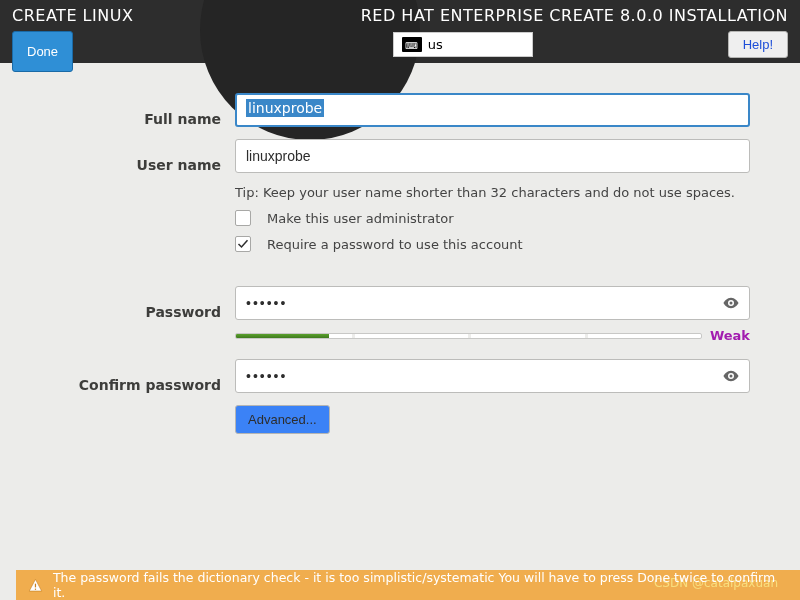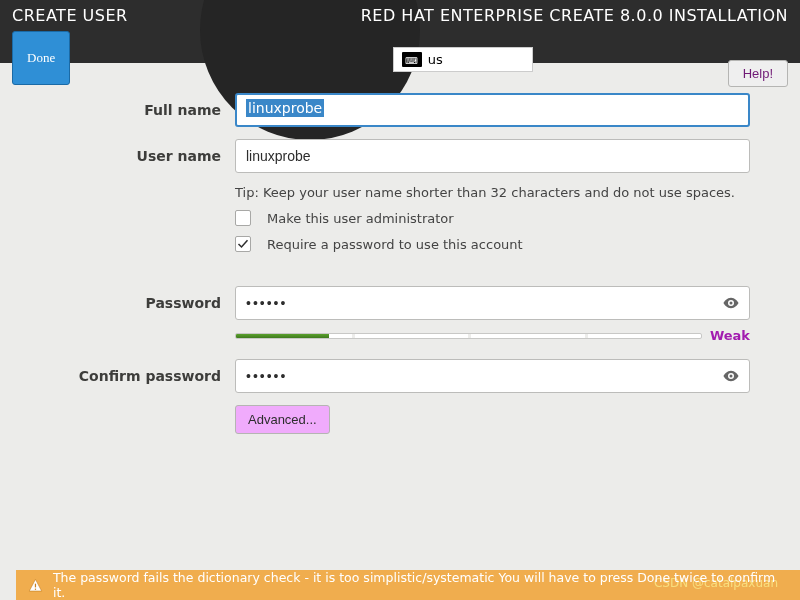--- a/index.html
+++ b/index.html
@@ -34,33 +34,31 @@
 }
 .top-left .title { margin-bottom: 6px; }
 .top-right { text-align: right; }
 .top-right .title { margin-bottom: 6px; }
 .done-btn {
   background: #2f8fd6;
   border: 1px solid #1a6aa6;
   border-radius: 3px;
   color: #fff;
   font-size: 13px;
-  padding: 18px 14px;
-  cursor: pointer;
-  font-family: Liberation Serif, serif;
+  padding: 12px 14px;
+  cursor: pointer;
 }
 .help-btn {
   background: #efefef;
   border: 1px solid #b5b5b3;
   border-radius: 3px;
-  color: #701a75;
+  color: #1d4ed8;
   font-size: 13px;
   padding: 5px 14px;
   cursor: pointer;
-  margin-top: 29px;
 }
 .kb-ind {
   display: inline-flex;
   align-items: center;
   background: #fff;
   color: #000;
   padding: 4px 8px;
   width: 140px;
   font-size: 13px;
   border: 1px solid #ccc;
@@ -73,21 +71,21 @@
   display: inline-flex;
   align-items: flex-end;
   justify-content: center;
   margin-right: 6px;
   border-radius: 1px;
   padding-bottom: 1px;
 }
 .top-right-row { display: flex; justify-content: flex-end; gap: 195px; align-items: center; }
 
 .form-area { padding: 30px 50px 0 50px; }
-.form-row { display: flex; align-items: center; margin-bottom: 12px; }
+.form-row { display: flex; align-items: flex-end; margin-bottom: 12px; }
 .form-label {
   width: 185px; text-align: right;
   font-weight: 700; color: #3d3d3b;
   font-size: 14px; padding-right: 14px;
 }
 .field-wrap { flex: 1; position: relative; }
 .text-input {
   width: 100%; height: 34px;
   background: #fff;
   border: 1px solid #bcbcba;
@@ -135,21 +133,21 @@
 }
 .meter-fill {
   position: absolute; left: 0; top: 0; bottom: 0;
   background: linear-gradient(#5aa02c, #3f7a1e);
 }
 .meter-seg {
   position: absolute; top: -1px; bottom: -1px; width: 3px; background: #ececea;
 }
 .meter-label { font-weight: 700; color: #a21caf; font-size: 13px; }
 .adv-btn {
-  background: #f0abfc;
+  background: #3b82f6;
   border: 1px solid #b5b5b3;
   border-radius: 3px;
   padding: 6px 12px;
   font-size: 13px;
   cursor: pointer;
   color: #2d2d2d;
 }
 .footer-bar {
   position: absolute; left: 16px; right: 0; bottom: 0;
   height: 30px;
@@ -167,21 +165,21 @@
   color: rgba(255,255,255,0.6);
   font-size: 12px;
   mix-blend-mode: overlay;
 }
 </style>
 </head>
 <body>
 
 <div class="topbar">
   <div class="top-left">
-    <div class="title">CREATE USER</div>
+    <div class="title">CREATE LINUX</div>
     <button class="done-btn">Done</button>
   </div>
   <div class="top-right">
     <div class="title">RED HAT ENTERPRISE CREATE 8.0.0 INSTALLATION</div>
     <div class="top-right-row">
       <div class="kb-ind">
         <span class="kb-icon">⌨</span>
         <span>us</span>
       </div>
       <button class="help-btn">Help!</button>

